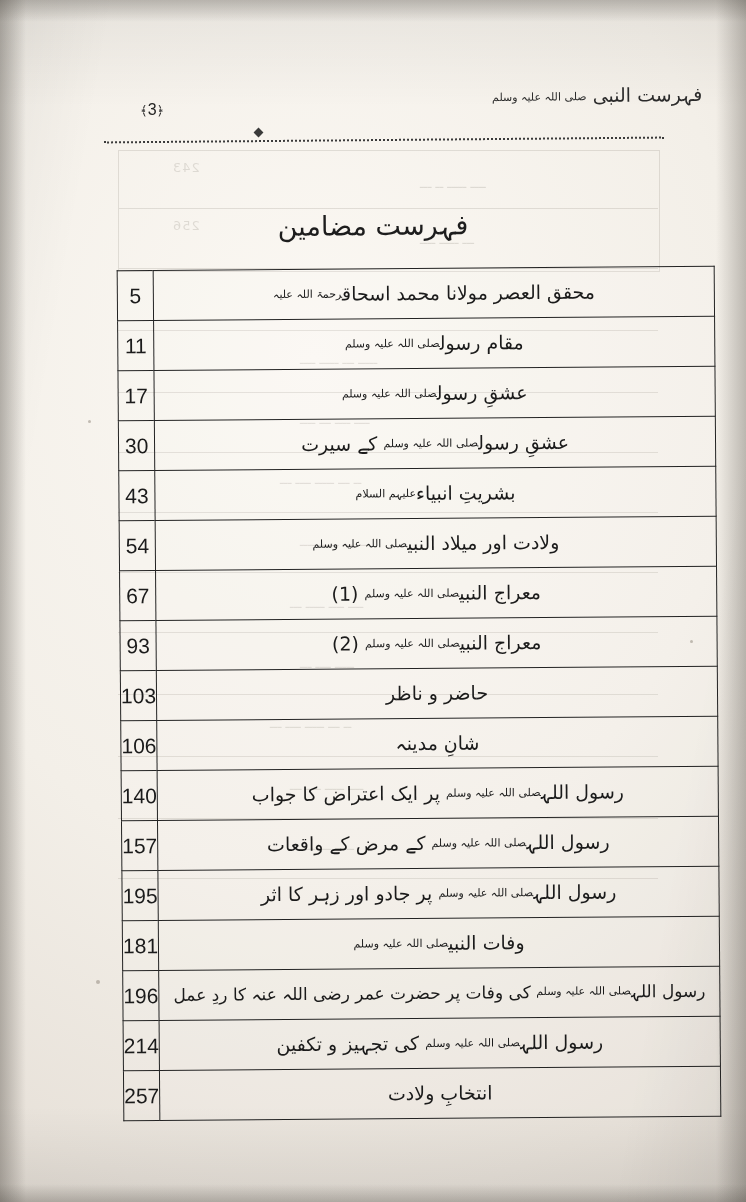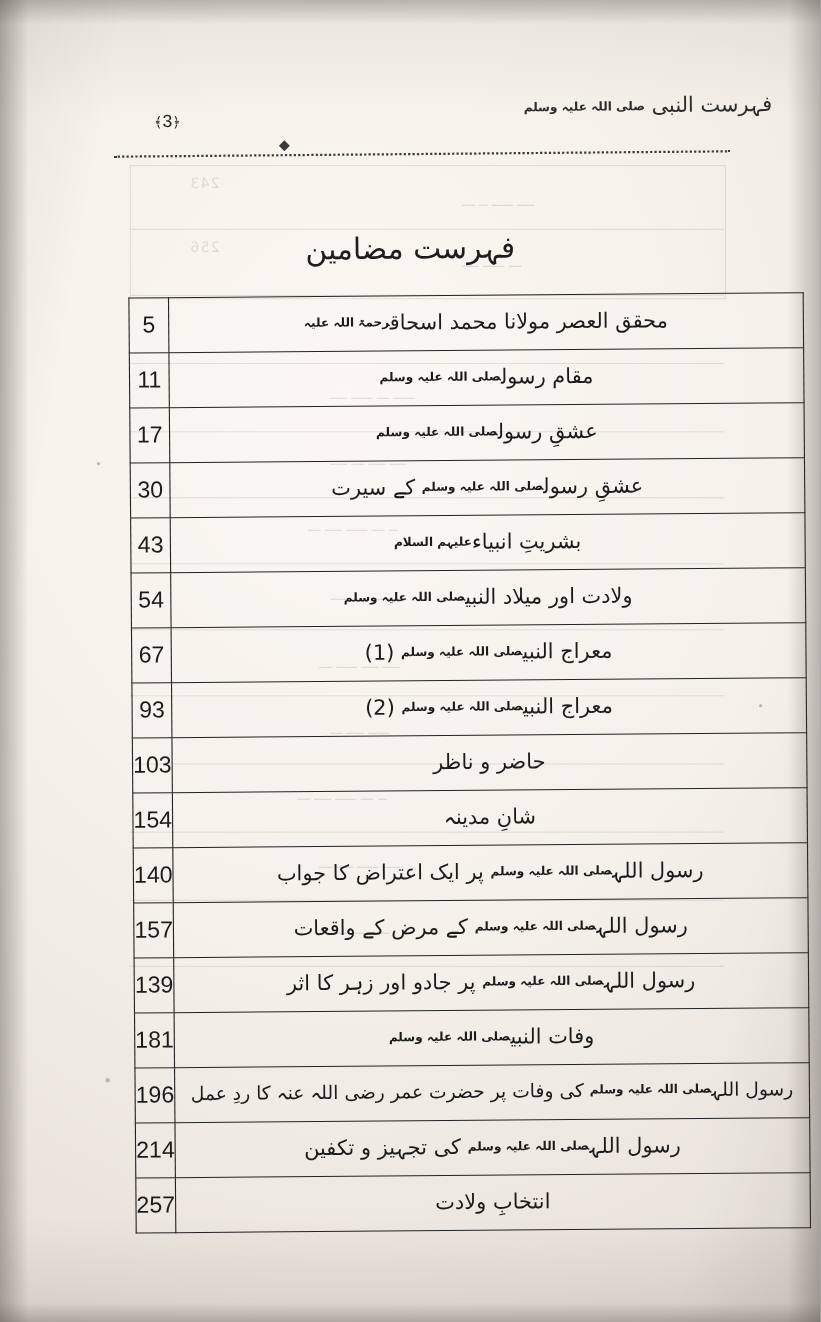--- a/index.html
+++ b/index.html
@@ -145,21 +145,20 @@
     width: 100px;
     text-align: center;
     font-size: 21px;
     color: #1b1b1b;
     direction: ltr;
     font-family: "Liberation Sans", sans-serif;
   }
   .hon {
     font-size: 11px;
     vertical-align: 3px;
-    font-weight: bold;
   }
   .num-ar { font-family: "Liberation Sans", sans-serif; }
   
   .edge-l {
     position: absolute;
     top: 0; left: 0; width: 26px; height: 1202px;
     background: linear-gradient(90deg, rgba(60,55,48,0.35), rgba(60,55,48,0));
     pointer-events: none;
   }
   .edge-r {
@@ -292,42 +291,42 @@
       <tr>
         <td class="t-title">
           <span>حاضر و ناظر</span>
         </td>
         <td class="t-page">103</td>
       </tr>
       <tr>
         <td class="t-title">
           <span>شانِ مدینہ</span>
         </td>
-        <td class="t-page">154</td>
+        <td class="t-page">106</td>
       </tr>
       <tr>
         <td class="t-title">
           <span>رسول اللہ</span><span class="hon">صلی اللہ علیہ وسلم</span>
           <span>پر ایک اعتراض کا جواب</span>
         </td>
         <td class="t-page">140</td>
       </tr>
       <tr>
         <td class="t-title">
           <span>رسول اللہ</span><span class="hon">صلی اللہ علیہ وسلم</span>
           <span>کے مرض کے واقعات</span>
         </td>
         <td class="t-page">157</td>
       </tr>
       <tr>
         <td class="t-title">
           <span>رسول اللہ</span><span class="hon">صلی اللہ علیہ وسلم</span>
           <span>پر جادو اور زہر کا اثر</span>
         </td>
-        <td class="t-page">139</td>
+        <td class="t-page">195</td>
       </tr>
       <tr>
         <td class="t-title">
           <span>وفات النبی</span><span class="hon">صلی اللہ علیہ وسلم</span>
         </td>
         <td class="t-page">181</td>
       </tr>
       <tr>
         <td class="t-title" style="font-size:17px;">
           <span>رسول اللہ</span><span class="hon">صلی اللہ علیہ وسلم</span>

